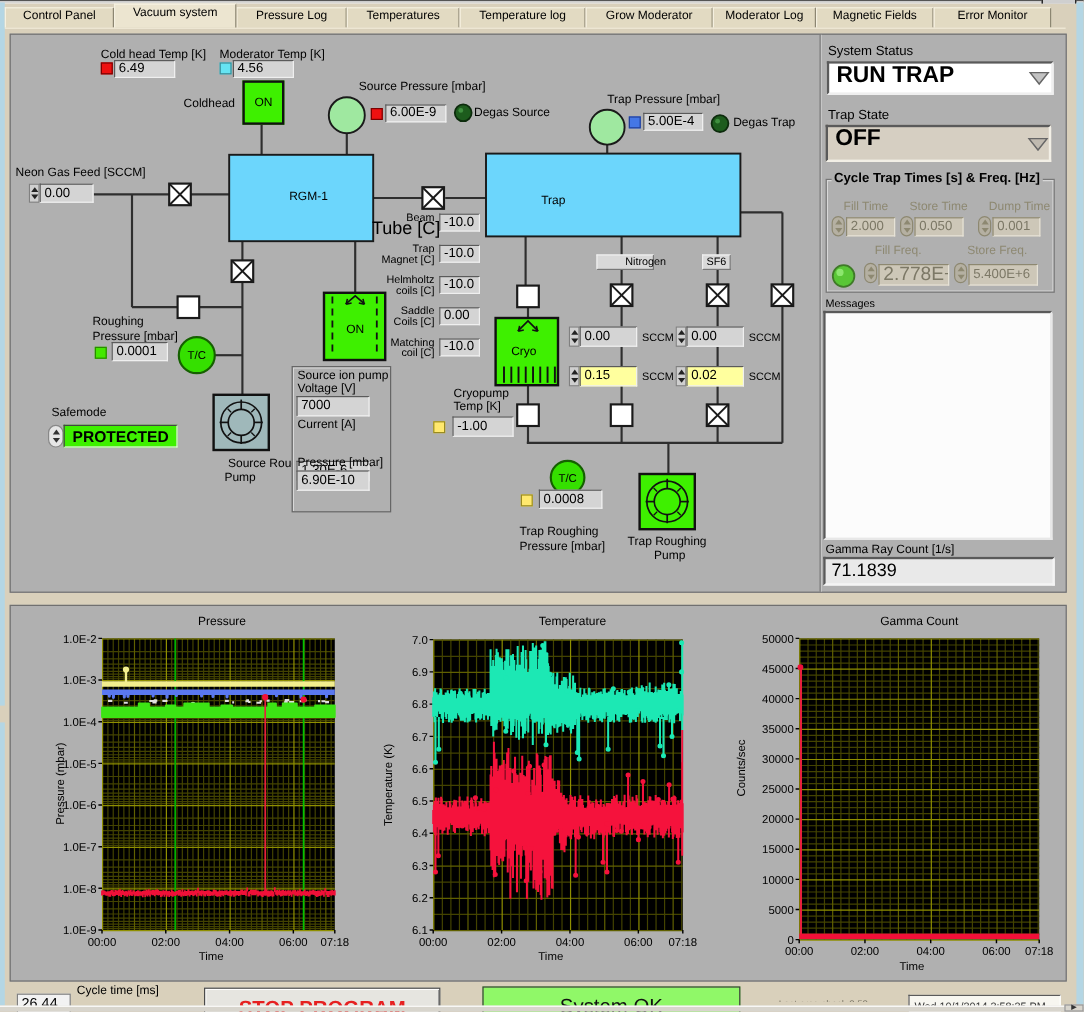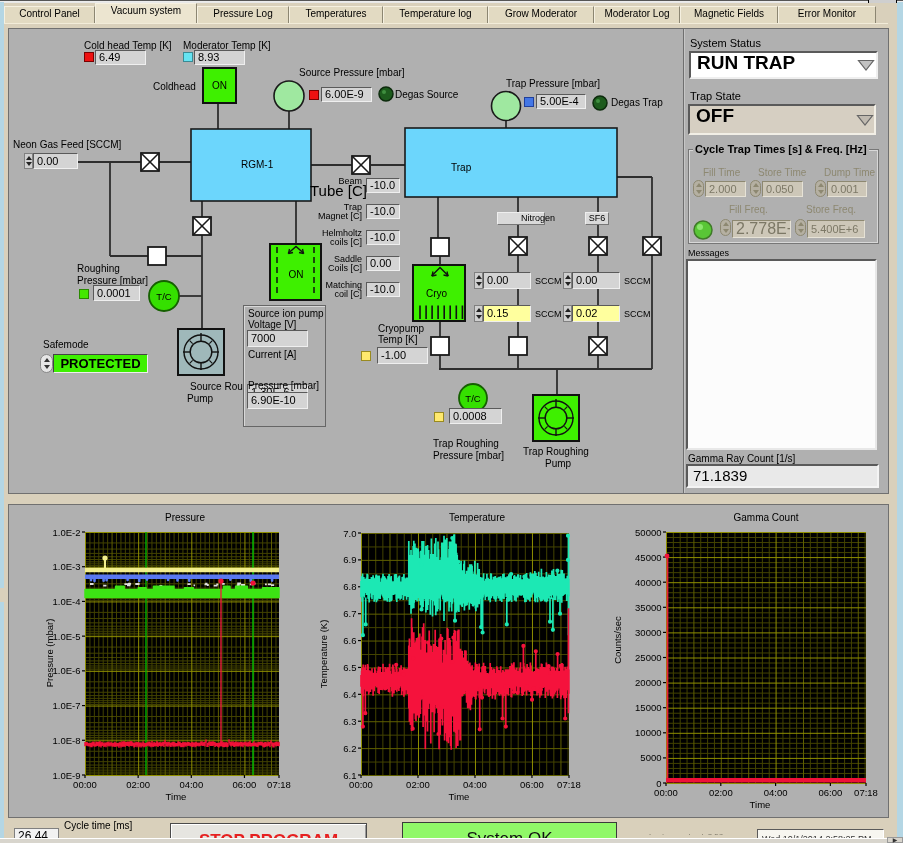--- a/index.html
+++ b/index.html
@@ -137,21 +137,21 @@
     <line x1="564.4" y1="426.4" x2="567.3" y2="429.3" stroke="#111" stroke-width="1.1"></line>
     <line x1="547.6" y1="426.4" x2="544.7" y2="429.3" stroke="#111" stroke-width="1.1"></line>
     <line x1="547.6" y1="409.6" x2="544.7" y2="406.7" stroke="#111" stroke-width="1.1"></line>
     <line x1="564.4" y1="409.6" x2="567.3" y2="406.7" stroke="#111" stroke-width="1.1"></line>
   </svg>
 <div class="lbl" style="left:84px;top:40px;font-size:10px;color:#000;">Cold head Temp [K]</div>
 <div class="lbl" style="left:183px;top:40px;font-size:10px;color:#000;">Moderator Temp [K]</div>
 <div class="abs" style="left:84px;top:52px;width:10px;height:10px;background:#ee1111;border:1px solid #7a0000;"></div>
 <div class="fld" style="left:95px;top:50px;width:51px;height:15px;background:#d4d4d4;font-size:11px;line-height:13px;">6.49</div>
 <div class="abs" style="left:183px;top:52px;width:10px;height:10px;background:#66e4f2;border:1px solid #3a8a94;"></div>
-<div class="fld" style="left:194px;top:50px;width:51px;height:15px;background:#d4d4d4;font-size:11px;line-height:13px;">8.93</div>
+<div class="fld" style="left:194px;top:50px;width:51px;height:15px;background:#d4d4d4;font-size:11px;line-height:13px;">4.56</div>
 <div class="lbl" style="left:153px;top:81px;font-size:10px;color:#000;">Coldhead</div>
 <div class="abs" style="left:202px;top:67px;width:35px;height:37px;background:#3ef000;border:2px solid #111;font-size:10px;text-align:center;line-height:33px;color:#000;">ON</div>
 <div class="lbl" style="left:299px;top:67px;font-size:10px;color:#000;">Source Pressure [mbar]</div>
 <div class="abs" style="left:309px;top:90px;width:10px;height:10px;background:#ee1111;border:1px solid #7a0000;"></div>
 <div class="fld" style="left:321px;top:87px;width:51px;height:15px;background:#d4d4d4;font-size:11px;line-height:13px;">6.00E-9</div>
 <div class="lbl" style="left:395px;top:89px;font-size:10px;color:#000;">Degas Source</div>
 <div class="lbl" style="left:506px;top:78px;font-size:10px;color:#000;">Trap Pressure [mbar]</div>
 <div class="abs" style="left:524px;top:97px;width:10px;height:10px;background:#4477e6;border:1px solid #22409a;"></div>
 <div class="fld" style="left:536px;top:94px;width:50px;height:15px;background:#d4d4d4;font-size:11px;line-height:13px;">5.00E-4</div>
 <div class="lbl" style="left:611px;top:97px;font-size:10px;color:#000;">Degas Trap</div>

